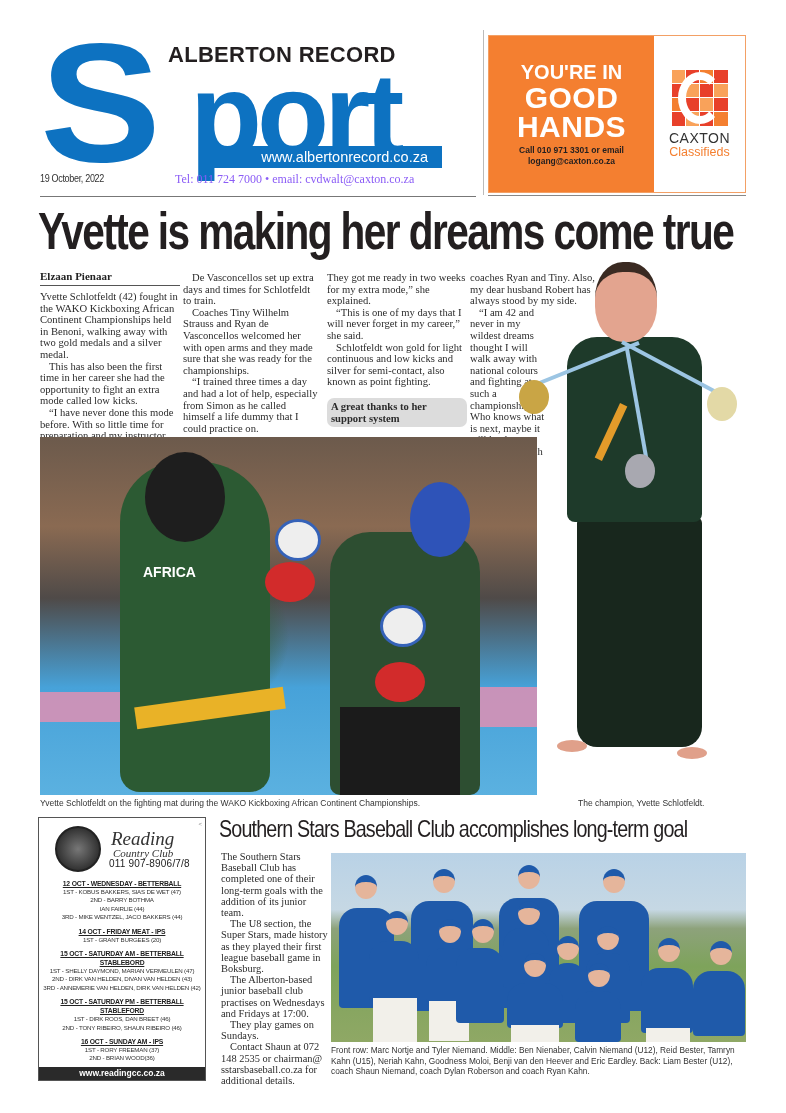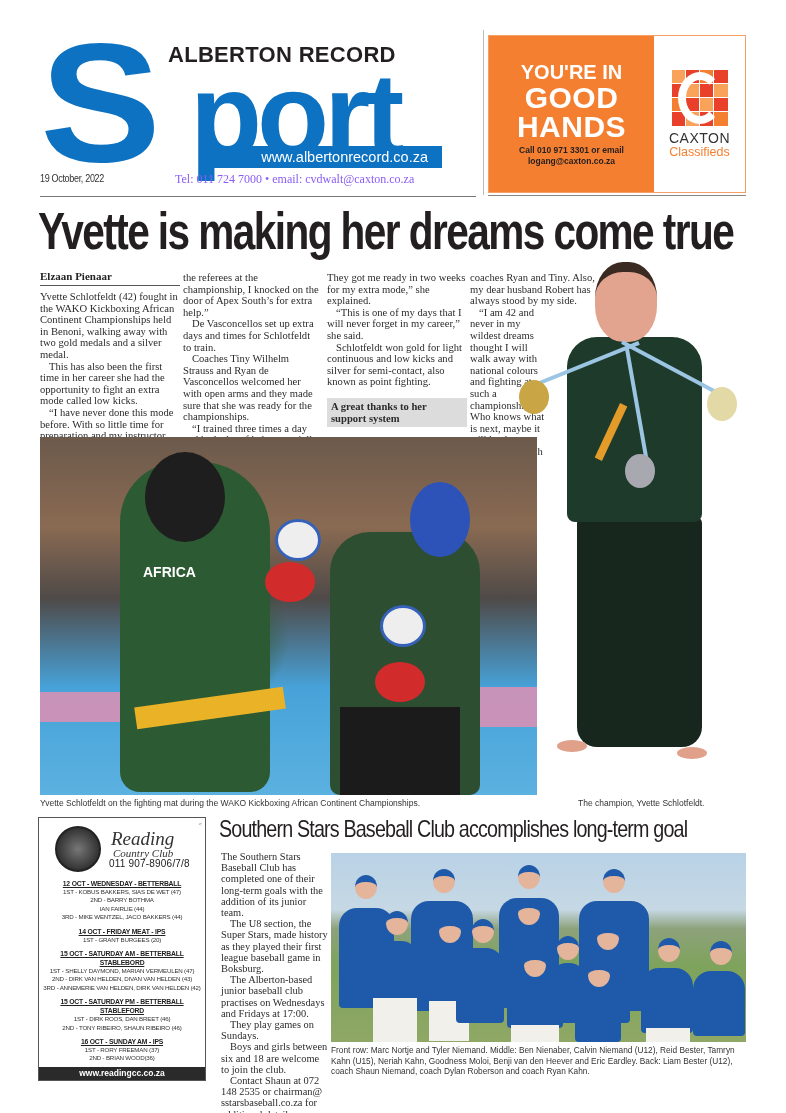--- a/index.html
+++ b/index.html
@@ -37,21 +37,21 @@
   
   .byline { position: absolute; left: 40px; top: 270px; width: 140px; font-weight: 700; font-size: 11px; color: #222; }
   .byline-rule { position: absolute; left: 40px; top: 285px; width: 140px; height: 1px; background: #555; }
   .col { position: absolute; font-size: 10.6px; line-height: 11.6px; color: #2b2b2b; text-align: left; }
   .col p { text-indent: 0; }
   .col p.ind { text-indent: 9px; }
   .col1 { left: 40px; top: 291px; width: 142px; }
   .col2 { left: 183px; top: 272px; width: 137px; }
   .col3 { left: 327px; top: 272px; width: 140px; }
   .col4 { left: 470px; top: 272px; width: 130px; }
-  .subhead { background: #dcdcdc; font-weight: 700; font-size: 10.6px; padding: 3px 4px; margin: 10px 0 9px 0; line-height: 11.6px; }
+  .subhead { background: #dcdcdc; font-weight: 700; font-size: 10.6px; padding: 3px 4px; margin: 10px 0 9px 0; line-height: 11.6px; border-radius: 7px; }
 
   
   .photo-fight { position: absolute; left: 40px; top: 437px; width: 497px; height: 358px; overflow: hidden;
     background:
       radial-gradient(ellipse 70px 90px at 200px 200px, #2f5a34 0%, transparent 70%),
       radial-gradient(ellipse 60px 80px at 360px 230px, #2f5a34 0%, transparent 70%),
       linear-gradient(180deg, #6c5a4c 0%, #8a6a52 25%, #4f4a48 45%, #47a2d9 70%, #5bb1e0 100%); }
   .photo-fight .mat-pink { position: absolute; left: 0; top: 255px; width: 120px; height: 30px; background: #e98fb0; opacity: 0.8; }
   .photo-fight .mat-pink2 { position: absolute; left: 440px; top: 250px; width: 60px; height: 40px; background: #e98fb0; opacity: 0.8; }
   .fighter1 { position: absolute; left: 80px; top: 25px; width: 150px; height: 330px; background: #2c5a33; border-radius: 60px 70px 20px 20px; }
@@ -154,21 +154,20 @@
 
 <div class="byline">Elzaan Pienaar</div>
 <div class="byline-rule"></div>
 
 <div class="col col1">
   <p>Yvette Schlotfeldt (42) fought in the WAKO Kickboxing African Continent Championships held in Benoni, walking away with two gold medals and a silver medal.</p>
   <p class="ind">This has also been the first time in her career she had the opportunity to fight an extra mode called low kicks.</p>
   <p class="ind">“I have never done this mode before. With so little time for preparation and my instructor Sarah O’Donnell being one of</p>
 </div>
 <div class="col col2">
-  <p>the referees at the championship, I knocked on the door of Apex South’s for extra help.”</p>
   <p class="ind">De Vasconcellos set up extra days and times for Schlotfeldt to train.</p>
   <p class="ind">Coaches Tiny Wilhelm Strauss and Ryan de Vasconcellos welcomed her with open arms and they made sure that she was ready for the championships.</p>
   <p class="ind">“I trained three times a day and had a lot of help, especially from Simon as he called himself a life dummy that I could practice on.</p>
 </div>
 <div class="col col3">
   <p>They got me ready in two weeks for my extra mode,” she explained.</p>
   <p class="ind">“This is one of my days that I will never forget in my career,” she said.</p>
   <p class="ind">Schlotfeldt won gold for light continuous and low kicks and silver for semi-contact, also known as point fighting.</p>
   <div class="subhead">A great thanks to her support system</div>
   <p class="ind">“I would like to thank Sarah O’Donnell from ACKB and</p>
@@ -249,21 +248,20 @@
   </div>
   <div class="rcc-footer">www.readingcc.co.za</div>
 </div>
 
 <div class="bb-headline">Southern Stars Baseball Club accomplishes long-term goal</div>
 <div class="bb-col">
   <p>The Southern Stars Baseball Club has completed one of their long-term goals with the addition of its junior team.</p>
   <p class="ind">The U8 section, the Super Stars, made history as they played their first league baseball game in Boksburg.</p>
   <p class="ind">The Alberton-based junior baseball club practises on Wednesdays and Fridays at 17:00.</p>
   <p class="ind">They play games on Sundays.</p>
-  <p class="ind">Boys and girls between six and 18 are welcome to join the club.</p>
   <p class="ind">Contact Shaun at 072 148 2535 or chairman@ sstarsbaseball.co.za for additional details.</p>
 </div>
 
 <div class="photo-team">
 
   <div class="player" style="left:8px;top:55px;width:55px;height:100px"></div>
   <div class="player-head" style="left:24px;top:22px"></div>
   <div class="player" style="left:80px;top:48px;width:62px;height:110px"></div>
   <div class="player-head" style="left:102px;top:16px"></div>
   <div class="player" style="left:168px;top:45px;width:60px;height:110px"></div>

